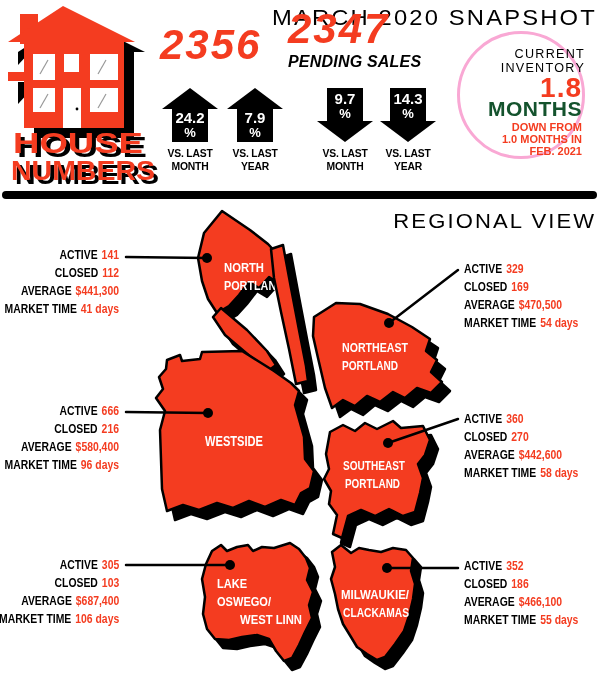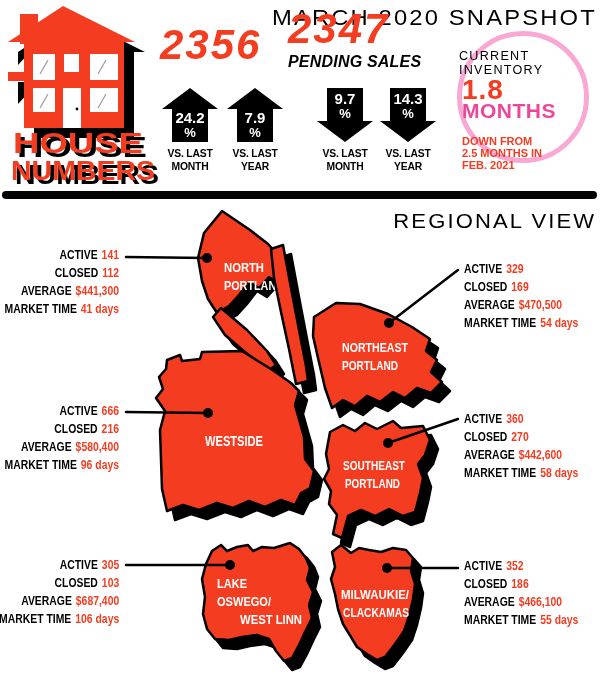--- a/index.html
+++ b/index.html
@@ -24,26 +24,26 @@
   #badge-cm{left:162px;} #badge-cy{left:227px;} #badge-pm{left:317px;} #badge-py{left:380px;}
   .badge path{fill:#000;}
   .badge text{fill:#fff;font-weight:bold;text-anchor:middle;font-family:"Liberation Sans",sans-serif;}
   .badge .bval{font-size:15px;} .badge .bunit{font-size:13px;}
 
   .badge-caption{position:absolute;top:147px;width:66px;text-align:center;font-weight:bold;
                  font-size:11.5px;line-height:13px;letter-spacing:-0.2px;transform:scaleX(0.9);transform-origin:center top;}
   #cap-cm{left:157px;} #cap-cy{left:222px;} #cap-pm{left:312px;} #cap-py{left:375px;}
 
   .inventory{position:absolute;left:457px;top:31px;width:122px;height:122px;background:#fff;
-             border:5px solid #f9a8d4;border-radius:50%;text-align:left;box-sizing:content-box;}
+             border:3px solid #f9a8d4;border-radius:50%;text-align:right;box-sizing:content-box;}
   .inv-line{font-size:12px;letter-spacing:1.2px;line-height:14px;transform:scaleX(1.05);}
   .inv-top{margin-top:13px;}
   .inv-value{font-size:28px;font-weight:bold;color:#F43C20;line-height:22px;letter-spacing:1px;margin-top:2px;}
-  .inv-unit{font-size:21px;font-weight:bold;color:#ec4899;line-height:20px;letter-spacing:0.5px;}
-  .inv-note{font-size:11px;font-weight:bold;color:#F43C20;line-height:12px;margin-top:14px;}
+  .inv-unit{font-size:21px;font-weight:bold;color:#14532d;line-height:20px;letter-spacing:0.5px;}
+  .inv-note{font-size:11px;font-weight:bold;color:#F43C20;line-height:12px;margin-top:2px;}
 
   .divider{position:absolute;left:2px;top:191px;width:595px;height:8px;background:#000;border-radius:4px;}
 
   
   .map-svg{position:absolute;left:0;top:0;width:600px;height:679px;}
   .shape{fill:#F43C20;stroke:#000;stroke-width:2.5;stroke-linejoin:round;}
   .shadow{fill:#000;stroke:#000;stroke-width:2.5;stroke-linejoin:round;}
   .map-label{fill:#fff;font-weight:bold;font-size:13px;font-family:"Liberation Sans",sans-serif;}
   .map-label.big{font-size:15px;}
   .leader{stroke:#000;stroke-width:2.5;stroke-linecap:round;}
@@ -150,21 +150,21 @@
     <div>YEAR</div>
   </div>
 
   <div class="inventory">
     <div class="inv-line inv-top">CURRENT</div>
     <div class="inv-line">INVENTORY</div>
     <div class="inv-value">1.8</div>
     <div class="inv-unit">MONTHS</div>
     <div class="inv-note">
       <div>DOWN FROM</div>
-      <div>2.5 MONTHS IN</div>
+      <div>1.0 MONTHS IN</div>
       <div>FEB. 2021</div>
     </div>
   </div>
 
   <div class="divider"></div>
 
   <div class="regional-title">REGIONAL VIEW</div>
 
   <svg class="map-svg" viewBox="0 0 600 679">
 

